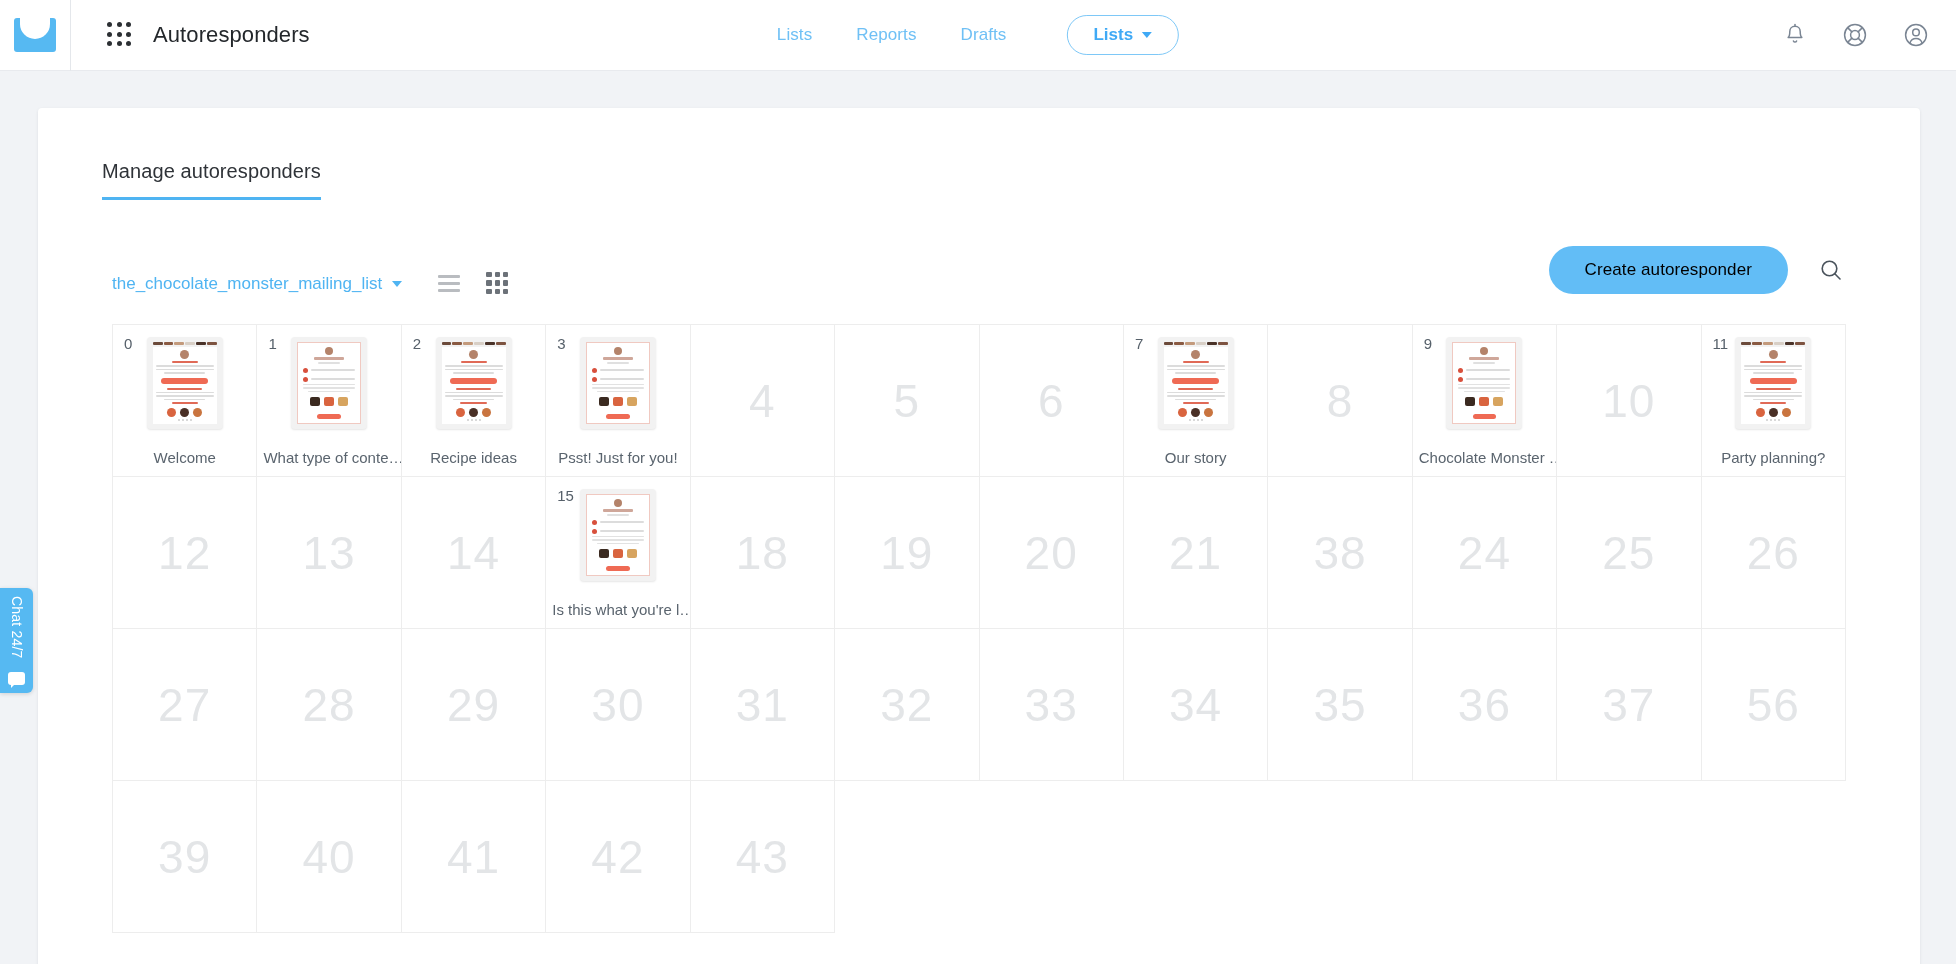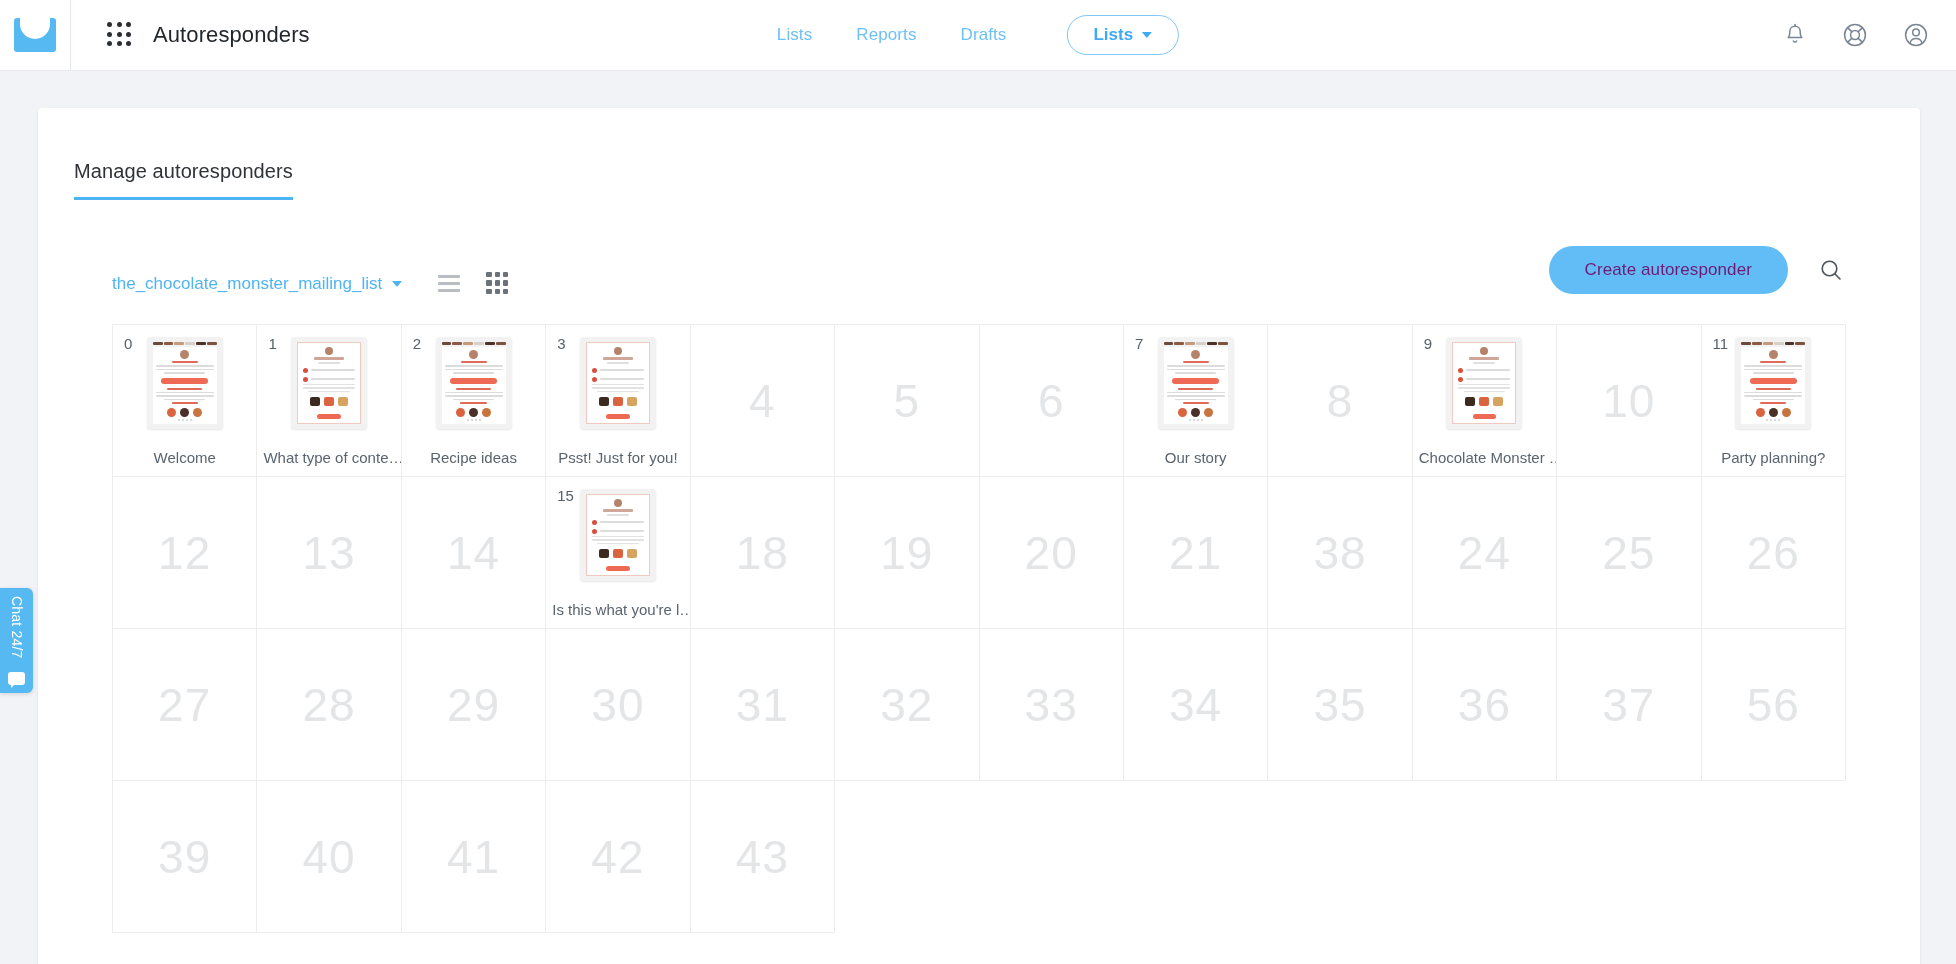--- a/index.html
+++ b/index.html
@@ -115,21 +115,21 @@
     left: 38px;
     top: 108px;
     width: 1882px;
     height: 880px;
     background: #ffffff;
     border-radius: 4px;
     box-shadow: 0 1px 3px rgba(40,50,60,.10);
   }
 
   .tabbar {
-    padding: 52px 0 0 36px;
+    padding: 52px 0 0 64px;
   }
   .tab {
     display: inline-block;
     font-size: 20px;
     color: #2f3338;
     padding-bottom: 14px;
     border-bottom: 3px solid #4fb4f2;
     letter-spacing: .1px;
     cursor: pointer;
   }
@@ -183,21 +183,21 @@
     display: flex;
     align-items: center;
     gap: 30px;
   }
   .create-ar-btn {
     height: 48px;
     padding: 0 36px;
     border: none;
     border-radius: 26px;
     background: #62bdf6;
-    color: #701a75;
+    color: #000000;
     font-size: 17px;
     cursor: pointer;
     font-family: "Liberation Sans", sans-serif;
     letter-spacing: .1px;
   }
   .search-btn {
     background: none; border: none; cursor: pointer; padding: 0;
     display: flex; align-items: center;
   }
 

